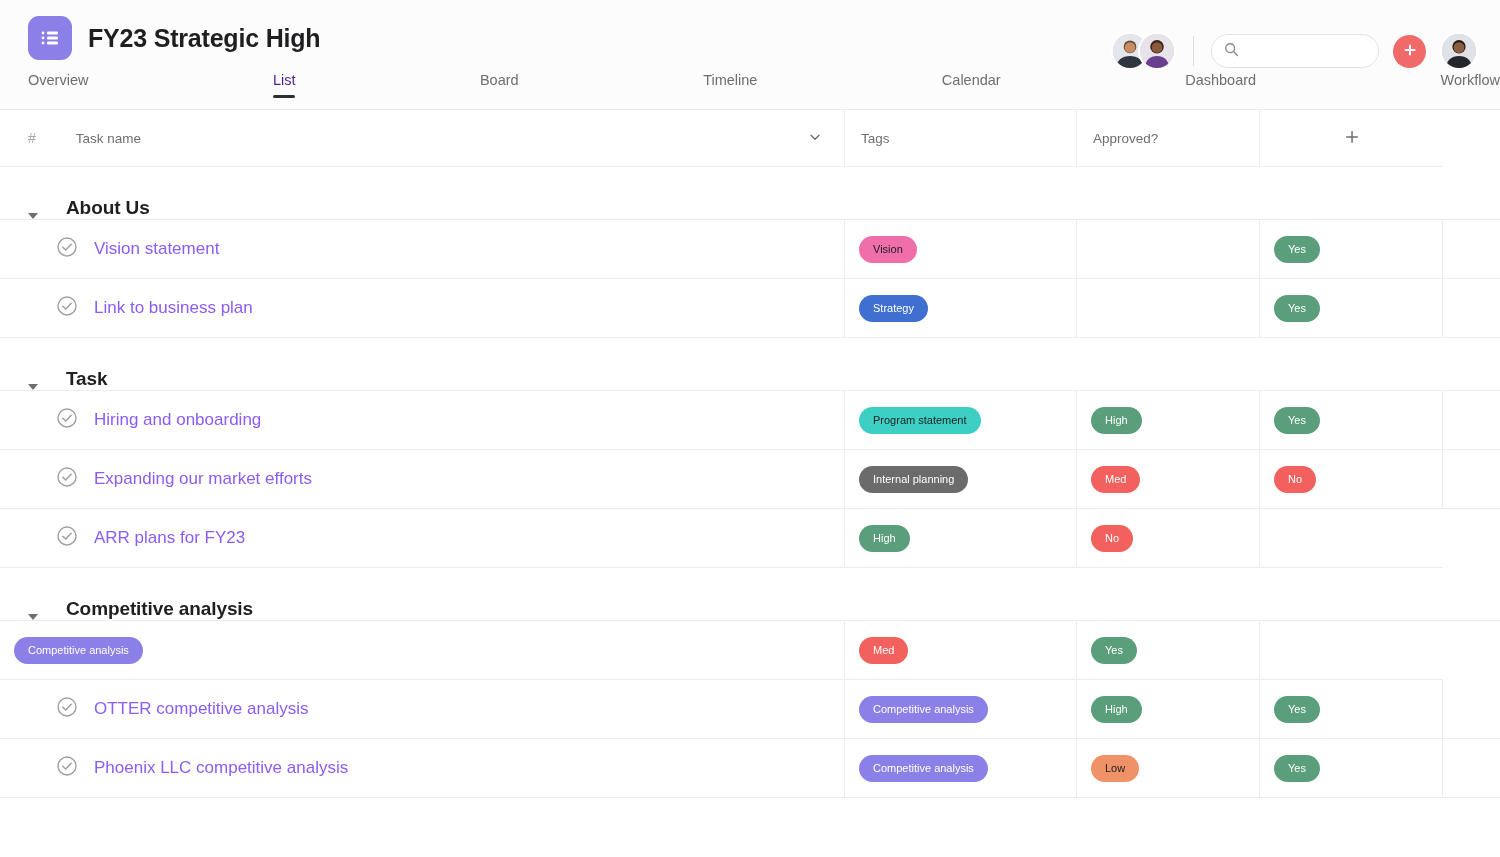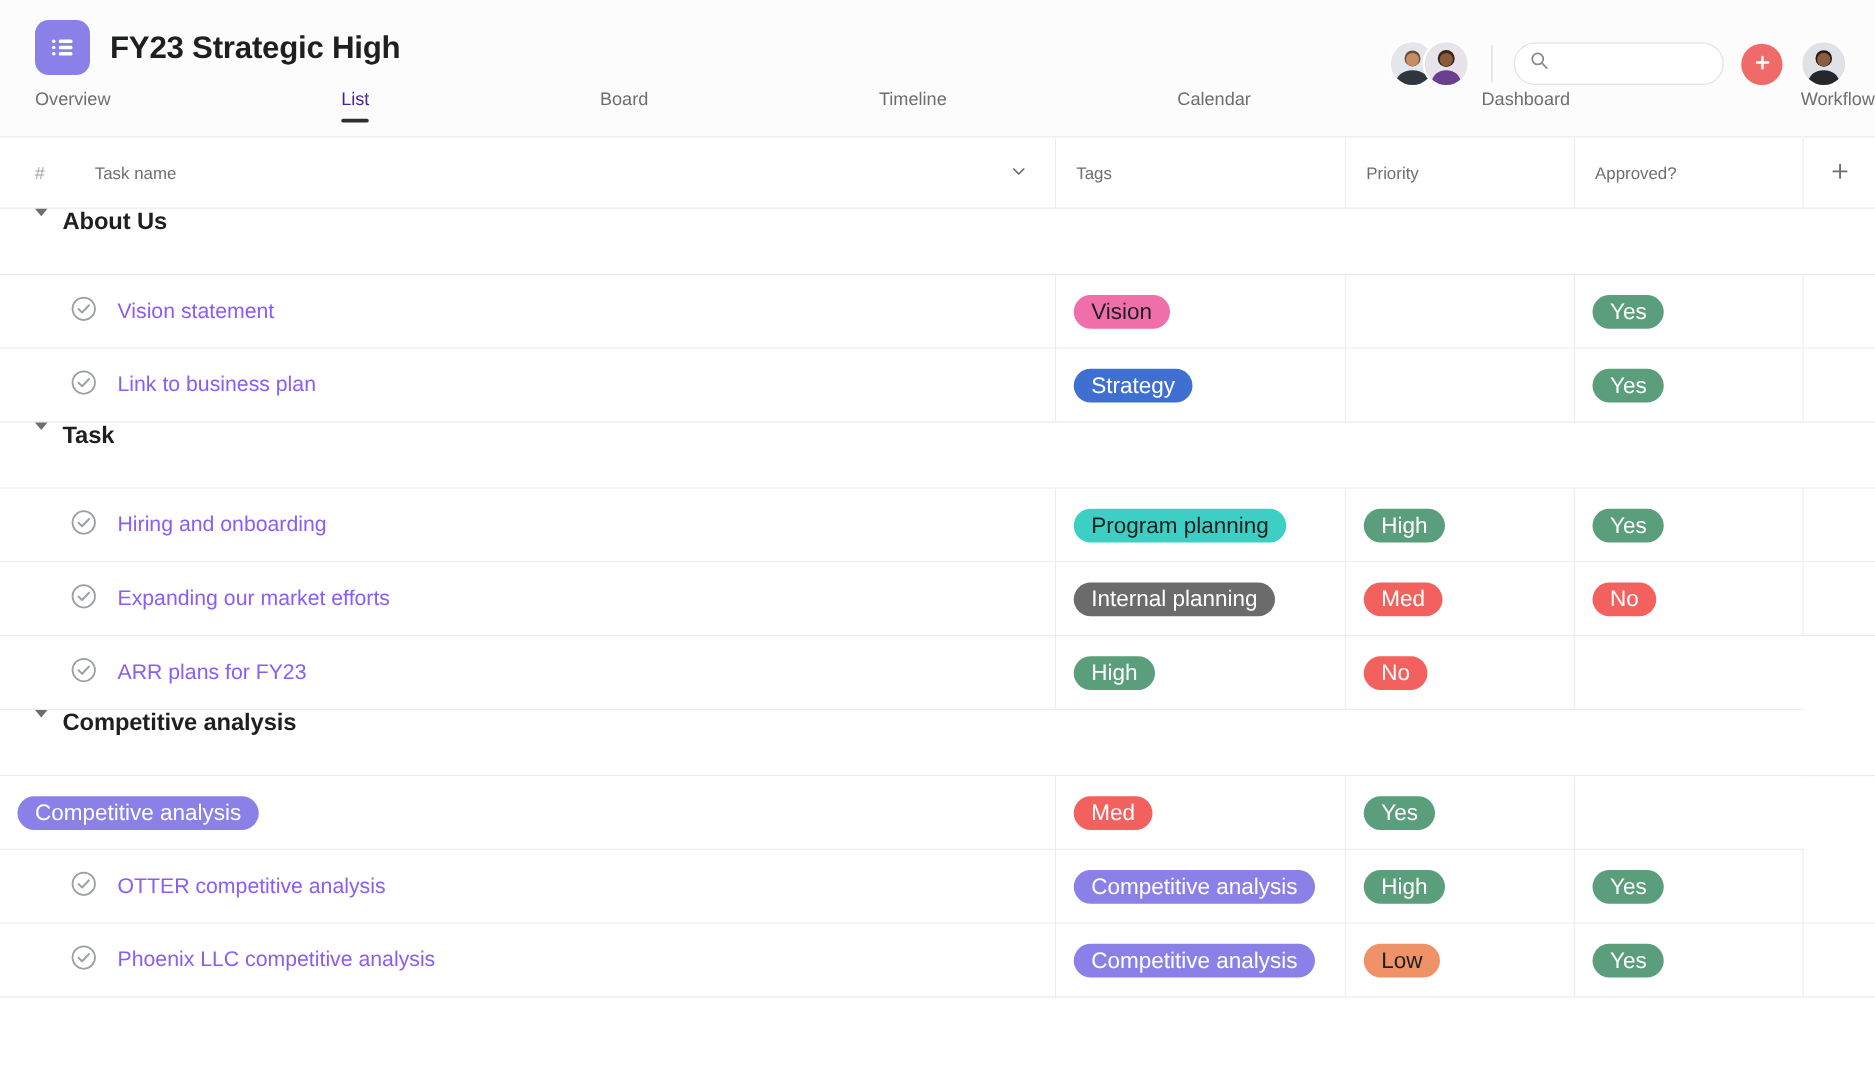--- a/index.html
+++ b/index.html
@@ -144,22 +144,22 @@
   .col-head.c-tags,
   .col-head.c-priority,
   .col-head.c-approved { padding-left: 16px; }
   .col-head.c-plus { justify-content: center; border-right: none; }
   .task-head-left { display: flex; align-items: center; gap: 40px; }
   .hash { color: #a5a5a6; font-size: 14px; }
 
   .section-head {
     height: 53px;
     display: flex;
-    align-items: flex-start;
-    gap: 12px;
+    align-items: flex-end;
+    gap: 28px;
     padding-left: 28px;
     border-bottom: 1px solid #edeced;
     background: #ffffff;
     width: 1500px;
   }
   .caret {
     width: 0; height: 0;
     border-left: 5.5px solid transparent;
     border-right: 5.5px solid transparent;
     border-top: 6.5px solid #6d6e6f;
@@ -194,21 +194,21 @@
     white-space: nowrap;
   }
 
   .pill {
     display: inline-flex;
     align-items: center;
     justify-content: center;
     height: 27px;
     padding: 0 14px;
     border-radius: 14px;
-    font-size: 18px;
+    font-size: 11px;
     white-space: nowrap;
     cursor: pointer;
   }
 </style>
 </head>
 <body>
 
 <div class="topbar">
   <div class="title-row">
     <div class="app-logo">
@@ -292,21 +292,20 @@
         <span class="hash">#</span>
         <span>Task name</span>
       </div>
       <span>
         <svg width="14" height="14" viewBox="0 0 14 14">
           <polyline points="3,5.2 7,9.2 11,5.2" fill="none" stroke="#6d6e6f" stroke-width="1.4" stroke-linecap="round" stroke-linejoin="round"></polyline>
         </svg>
       </span>
     </div>
     <div class="col-head c-tags">Tags</div>
-    <div class="col-head c-priority">Priority</div>
     <div class="col-head c-approved">Approved?</div>
     <div class="col-head c-plus">
       <span>
         <svg width="16" height="16" viewBox="0 0 16 16">
           <rect x="7.3" y="2" width="1.5" height="12" rx="0.7" fill="#6d6e6f"></rect>
           <rect x="2" y="7.3" width="12" height="1.5" rx="0.7" fill="#6d6e6f"></rect>
         </svg>
       </span>
     </div>
   </div>
@@ -356,21 +355,21 @@
       </div>
       <div class="row-grid">
         <div class="cell c-task">
           <span class="check-icon"><svg width="22" height="22" viewBox="0 0 22 22">
               <circle cx="11" cy="11" r="9" fill="none" stroke="#9ca0a3" stroke-width="1.4"></circle>
               <polyline points="6.8,11.2 9.7,14 15.2,8.2" fill="none" stroke="#9ca0a3" stroke-width="1.5" stroke-linecap="round" stroke-linejoin="round"></polyline>
             </svg></span>
           <span class="task-name">Hiring and onboarding</span>
         </div>
         <div class="cell c-tags">
-          <span class="pill" style="background:#3dcfc4;color:#1e1f21">Program planning</span>
+          <span class="pill" style="background:#3dcfc4;color:#1e1f21">Program statement</span>
         </div>
         <div class="cell c-priority">
           <span class="pill" style="background:#5a9e7c;color:#ffffff">High</span>
         </div>
         <div class="cell c-approved">
           <span class="pill" style="background:#5a9e7c;color:#ffffff">Yes</span>
         </div>
         <div class="cell c-end"></div>
       </div>
       <div class="row-grid">

